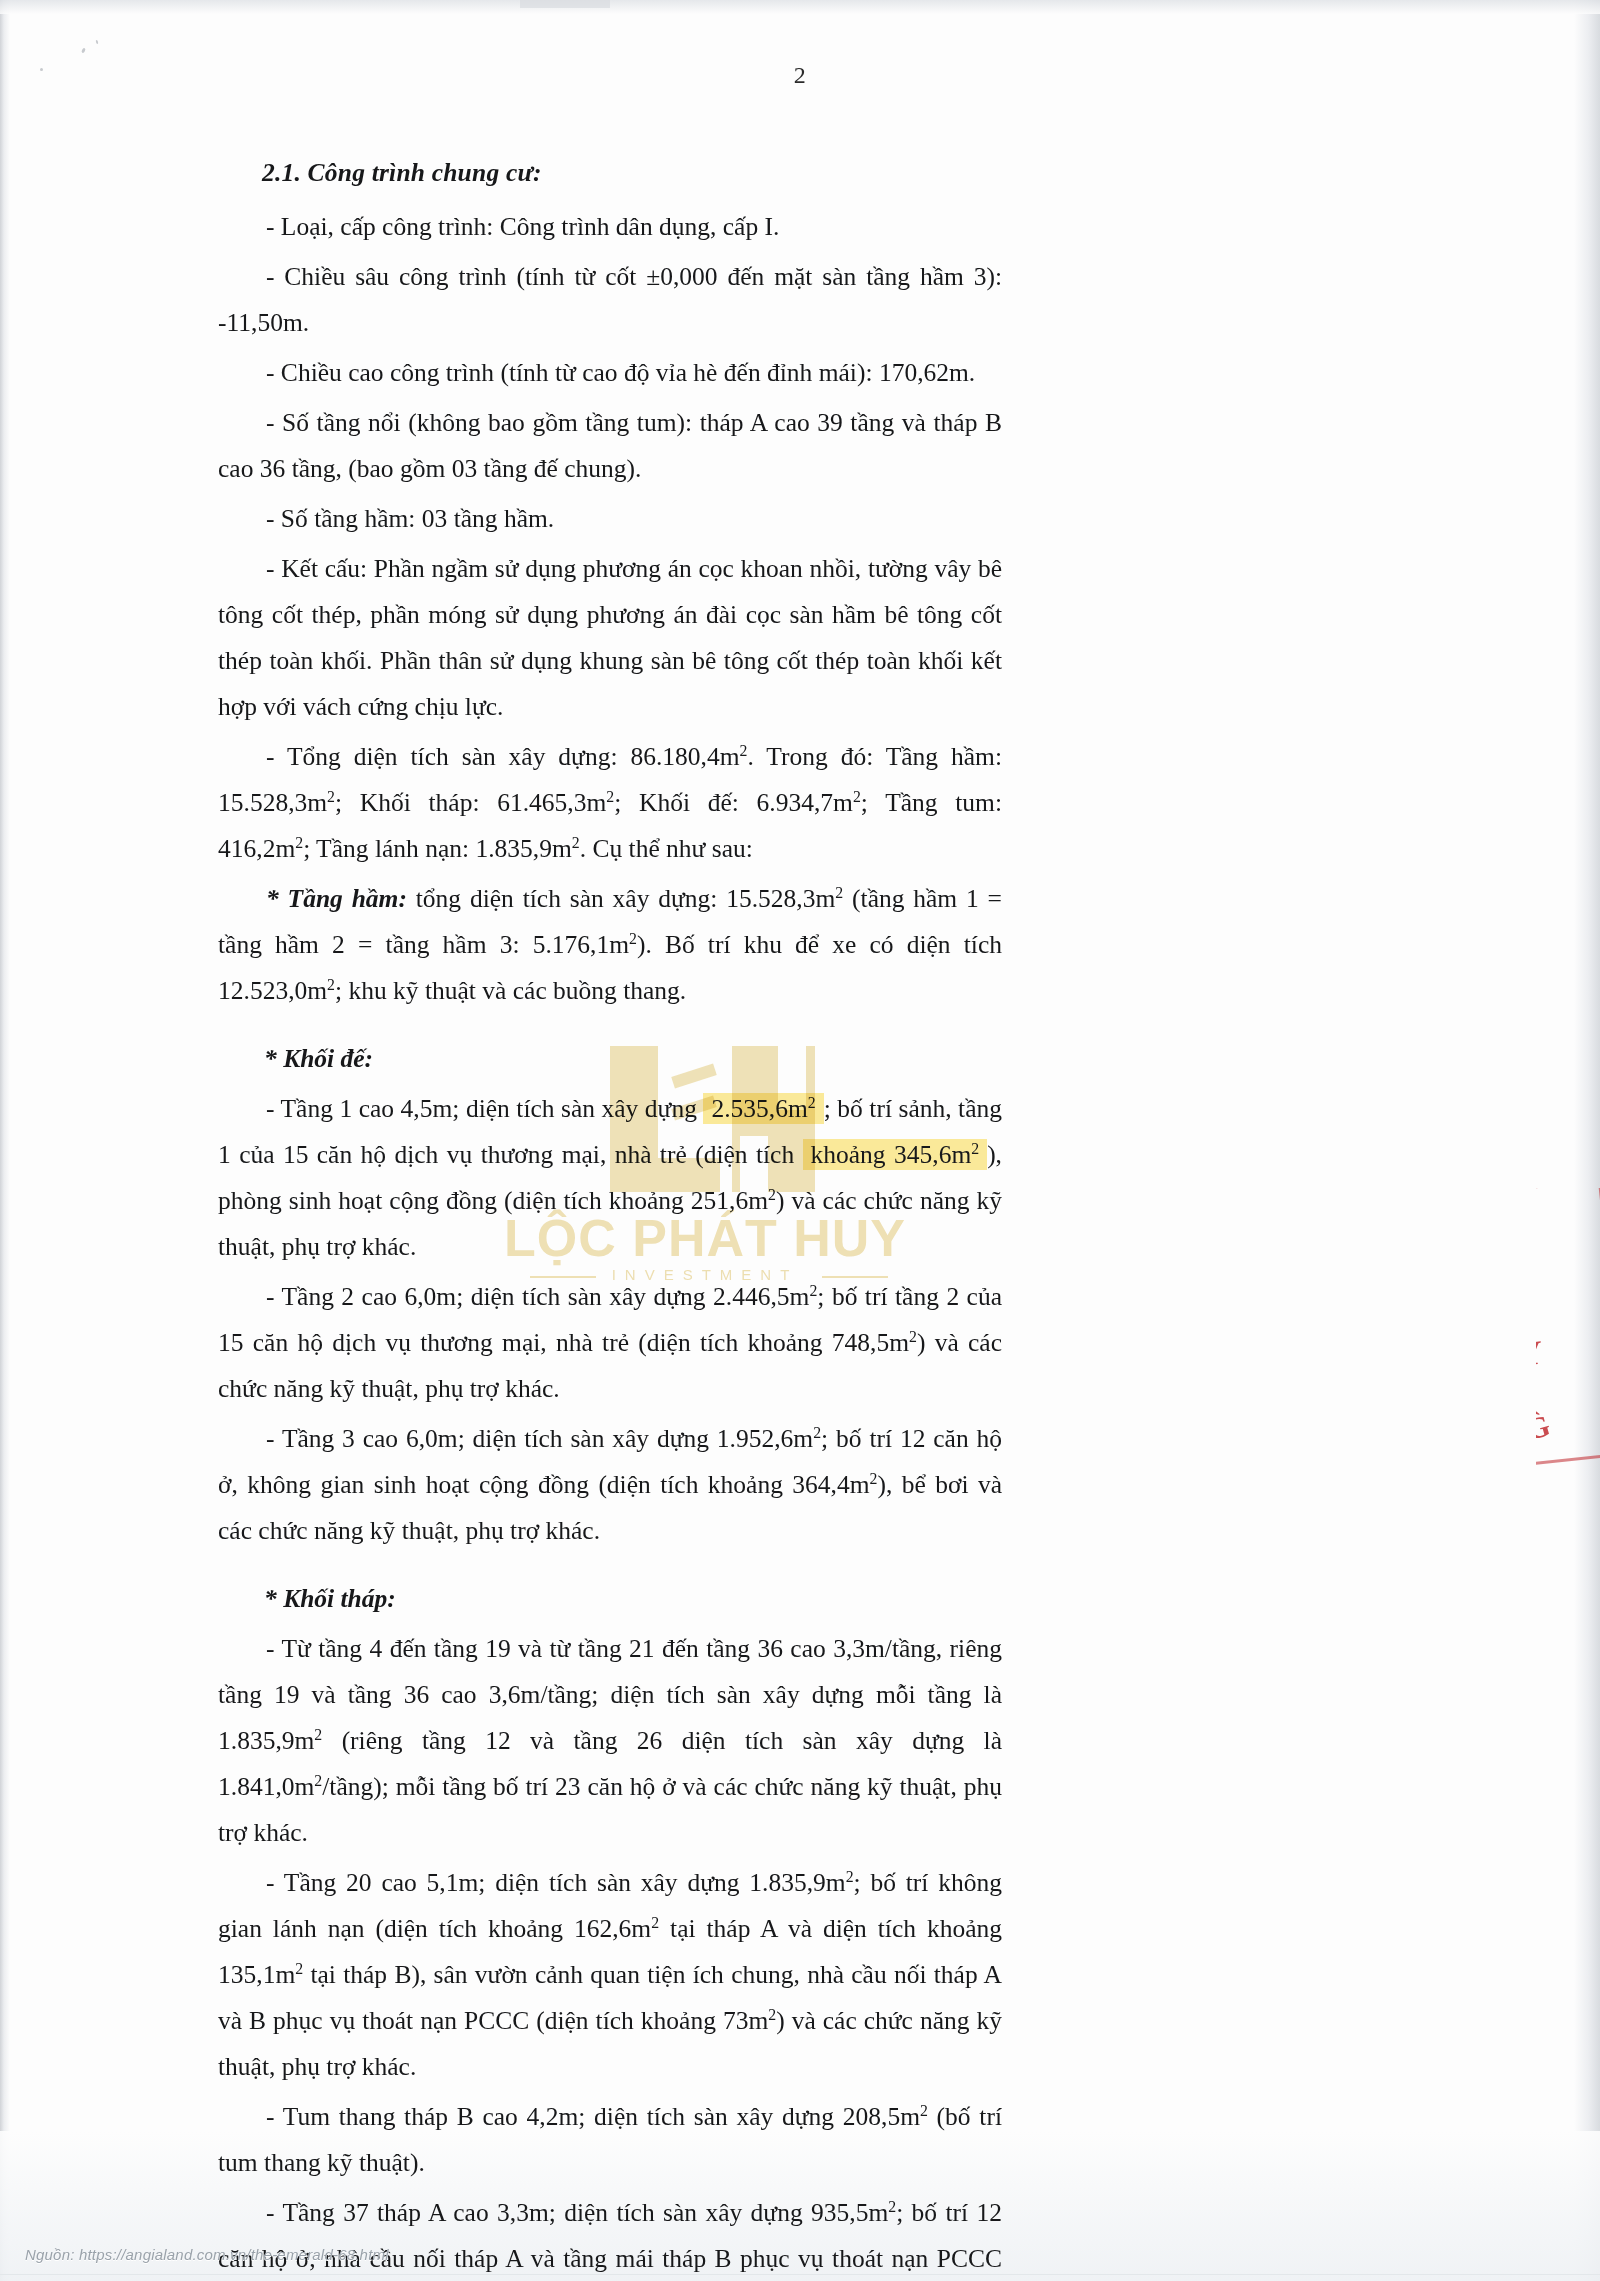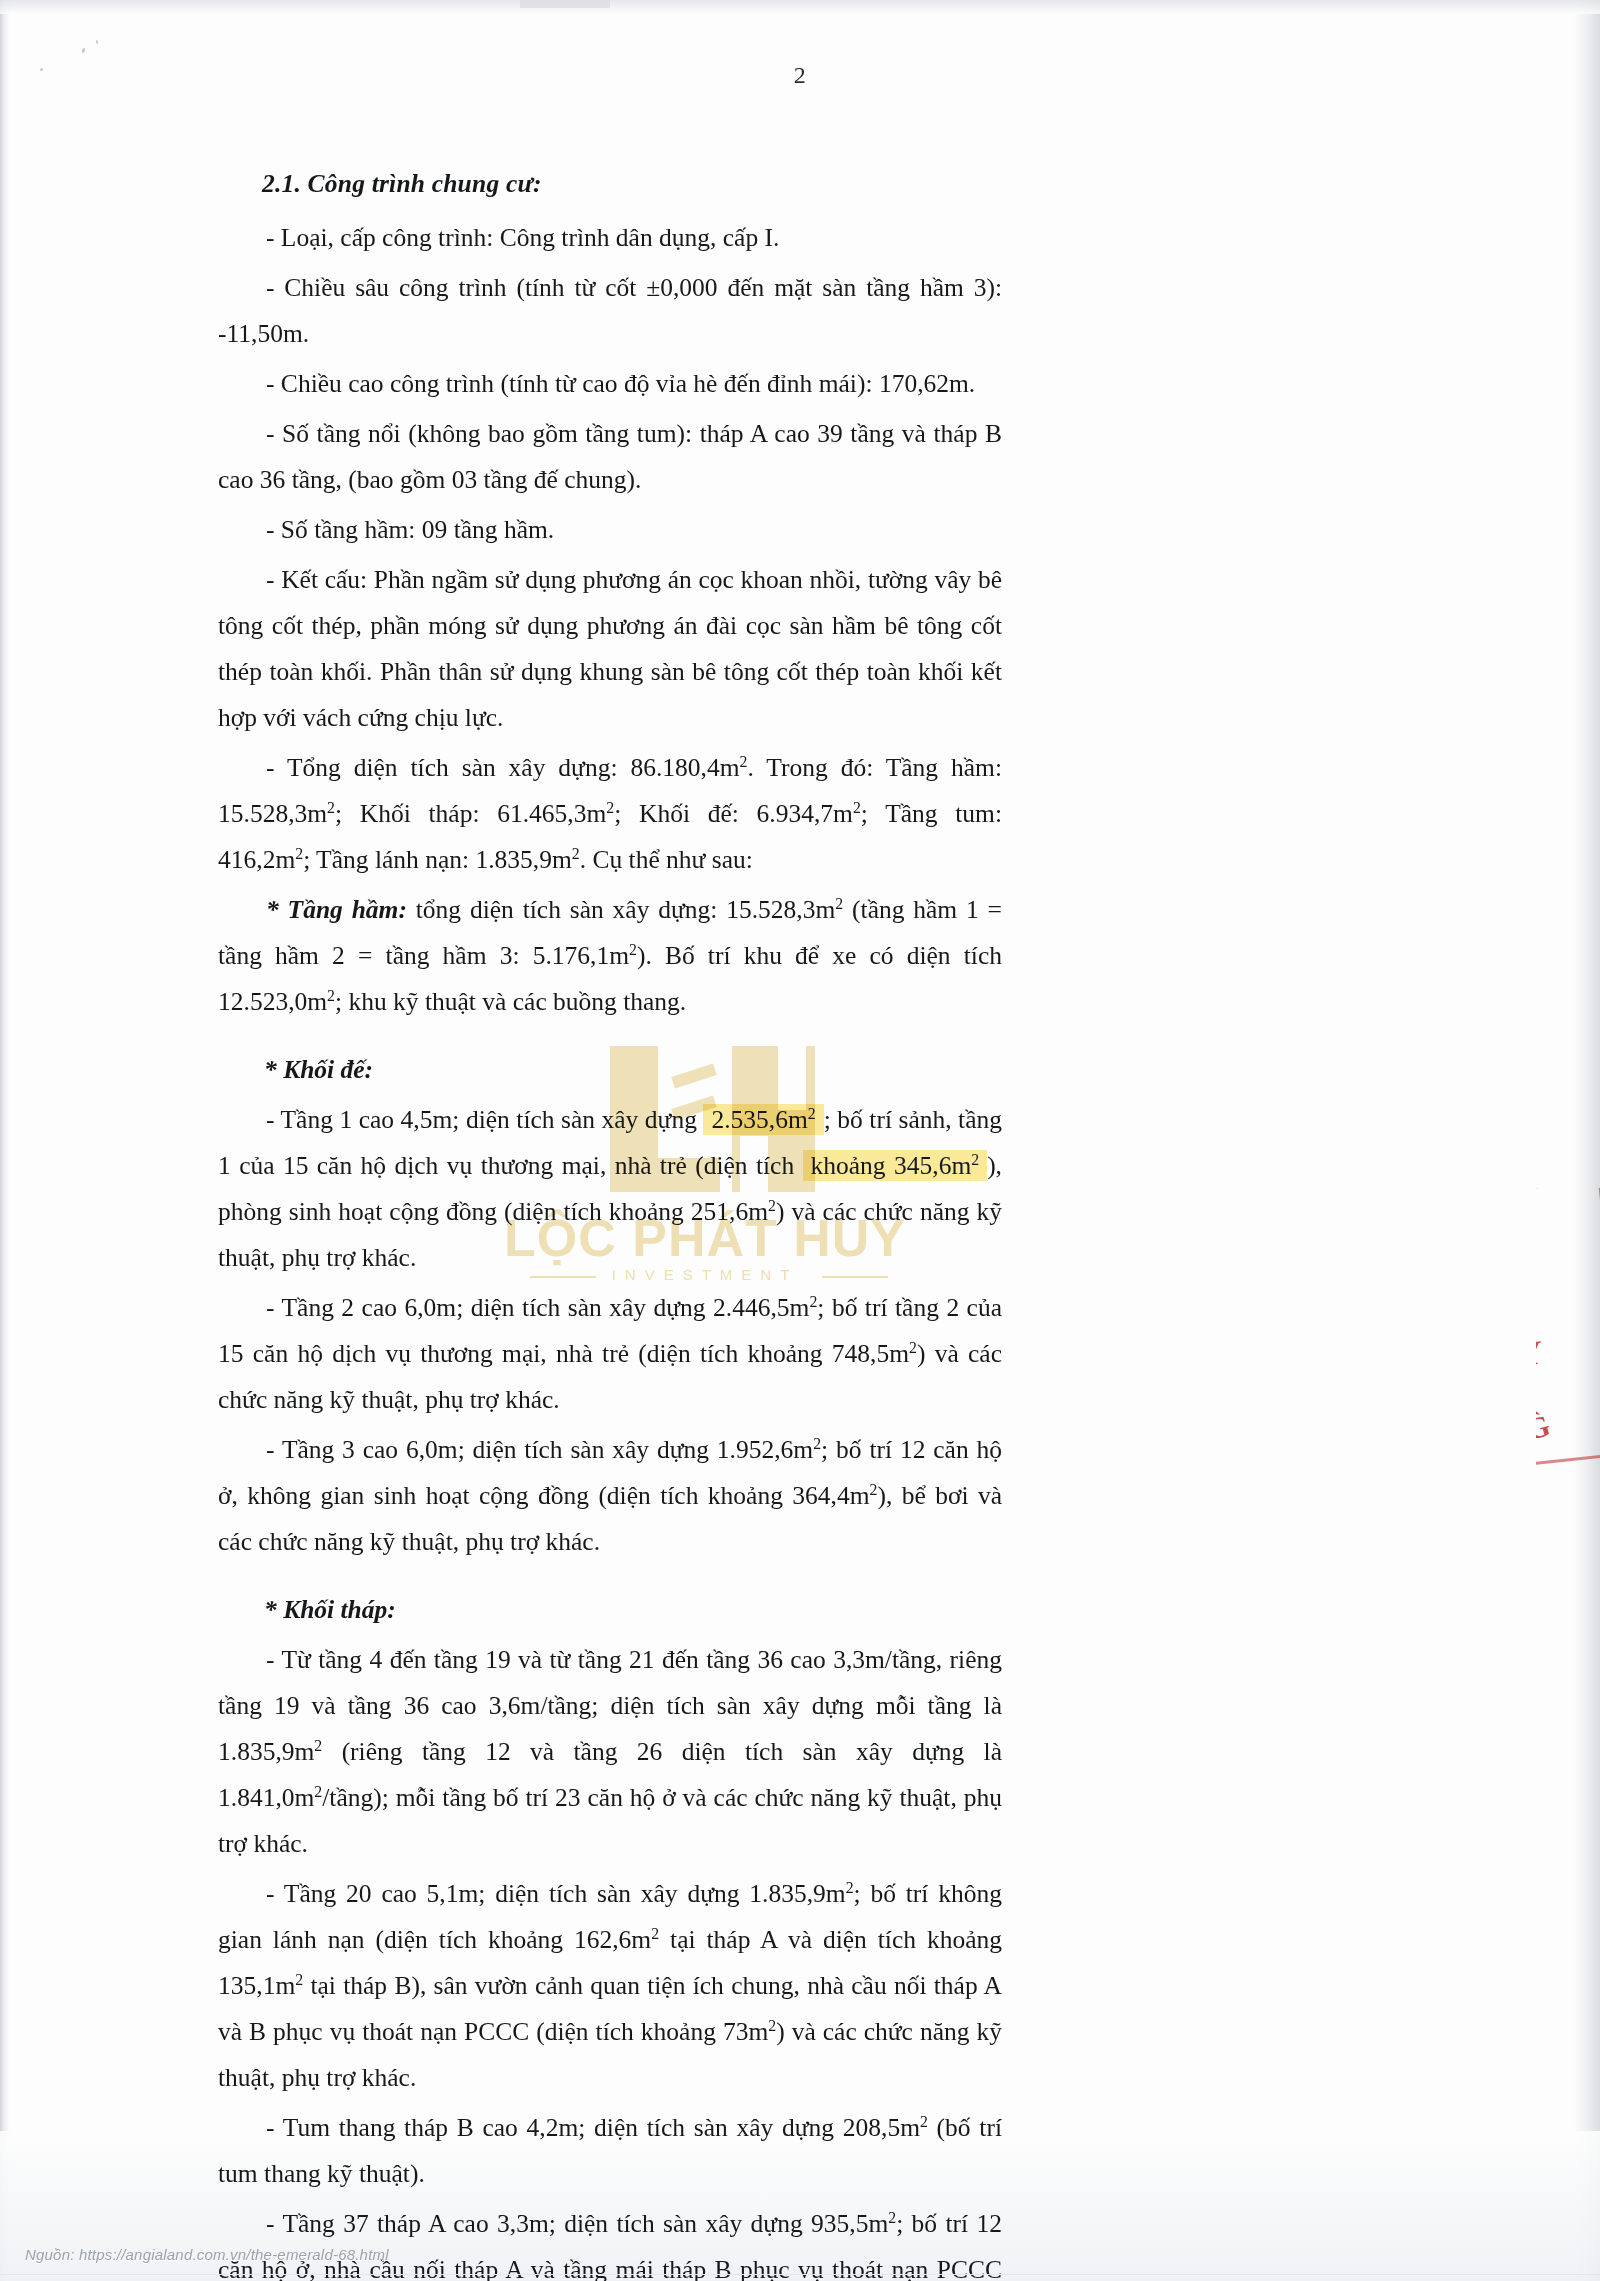--- a/index.html
+++ b/index.html
@@ -91,21 +91,21 @@
     color: #17181a;
   }
   .para {
     margin: 0 16px 4px 0;
     text-indent: 48px;
   }
   .heading {
     font-style: italic;
     font-weight: bold;
     text-indent: 44px;
-    margin: 11px 0 8px 0;
+    margin: 0 0 8px 0;
     letter-spacing: .2px;
   }
   .subheading {
     font-style: italic;
     font-weight: bold;
     text-indent: 46px;
     margin: 22px 0 4px 0;
   }
   .lead {
     font-style: italic;
@@ -256,21 +256,21 @@
     <p class="heading">2.1. Công trình chung cư:</p>
 
     <p class="para">- Loại, cấp công trình: Công trình dân dụng, cấp I.</p>
 
     <p class="para">- Chiều sâu công trình (tính từ cốt ±0,000 đến mặt sàn tầng hầm 3): -11,50m.</p>
 
     <p class="para">- Chiều cao công trình (tính từ cao độ vỉa hè đến đỉnh mái): 170,62m.</p>
 
     <p class="para">- Số tầng nổi (không bao gồm tầng tum): tháp A cao 39 tầng và tháp B cao 36 tầng, (bao gồm 03 tầng đế chung).</p>
 
-    <p class="para">- Số tầng hầm: 09 tầng hầm.</p>
+    <p class="para">- Số tầng hầm: 03 tầng hầm.</p>
 
     <p class="para">- Kết cấu: Phần ngầm sử dụng phương án cọc khoan nhồi, tường vây bê tông cốt thép, phần móng sử dụng phương án đài cọc sàn hầm bê tông cốt thép toàn khối. Phần thân sử dụng khung sàn bê tông cốt thép toàn khối kết hợp với vách cứng chịu lực.</p>
 
     <p class="para"><span>- Tổng diện tích sàn xây dựng: 86.180,4m</span><sup>2</sup><span>. Trong đó: Tầng hầm: 15.528,3m</span><sup>2</sup><span>; Khối tháp: 61.465,3m</span><sup>2</sup><span>; Khối đế: 6.934,7m</span><sup>2</sup><span>; Tầng tum: 416,2m</span><sup>2</sup><span>; Tầng lánh nạn: 1.835,9m</span><sup>2</sup><span>. Cụ thể như sau:</span></p>
 
     <p class="para"><span class="lead">* Tầng hầm:</span><span> tổng diện tích sàn xây dựng: 15.528,3m</span><sup>2</sup><span> (tầng hầm 1 = tầng hầm 2 = tầng hầm 3: 5.176,1m</span><sup>2</sup><span>). Bố trí khu để xe có diện tích 12.523,0m</span><sup>2</sup><span>; khu kỹ thuật và các buồng thang.</span></p>
 
     <p class="subheading">* Khối đế:</p>
 
     <p class="para"><span>- Tầng 1 cao 4,5m; diện tích sàn xây dựng </span><span class="hl"><span>2.535,6m</span><sup>2</sup></span><span>; bố trí sảnh, tầng 1 của 15 căn hộ dịch vụ thương mại, nhà trẻ (diện tích </span><span class="hl"><span>khoảng 345,6m</span><sup>2</sup></span><span>), phòng sinh hoạt cộng đồng (diện tích khoảng 251,6m</span><sup>2</sup><span>) và các chức năng kỹ thuật, phụ trợ khác.</span></p>

